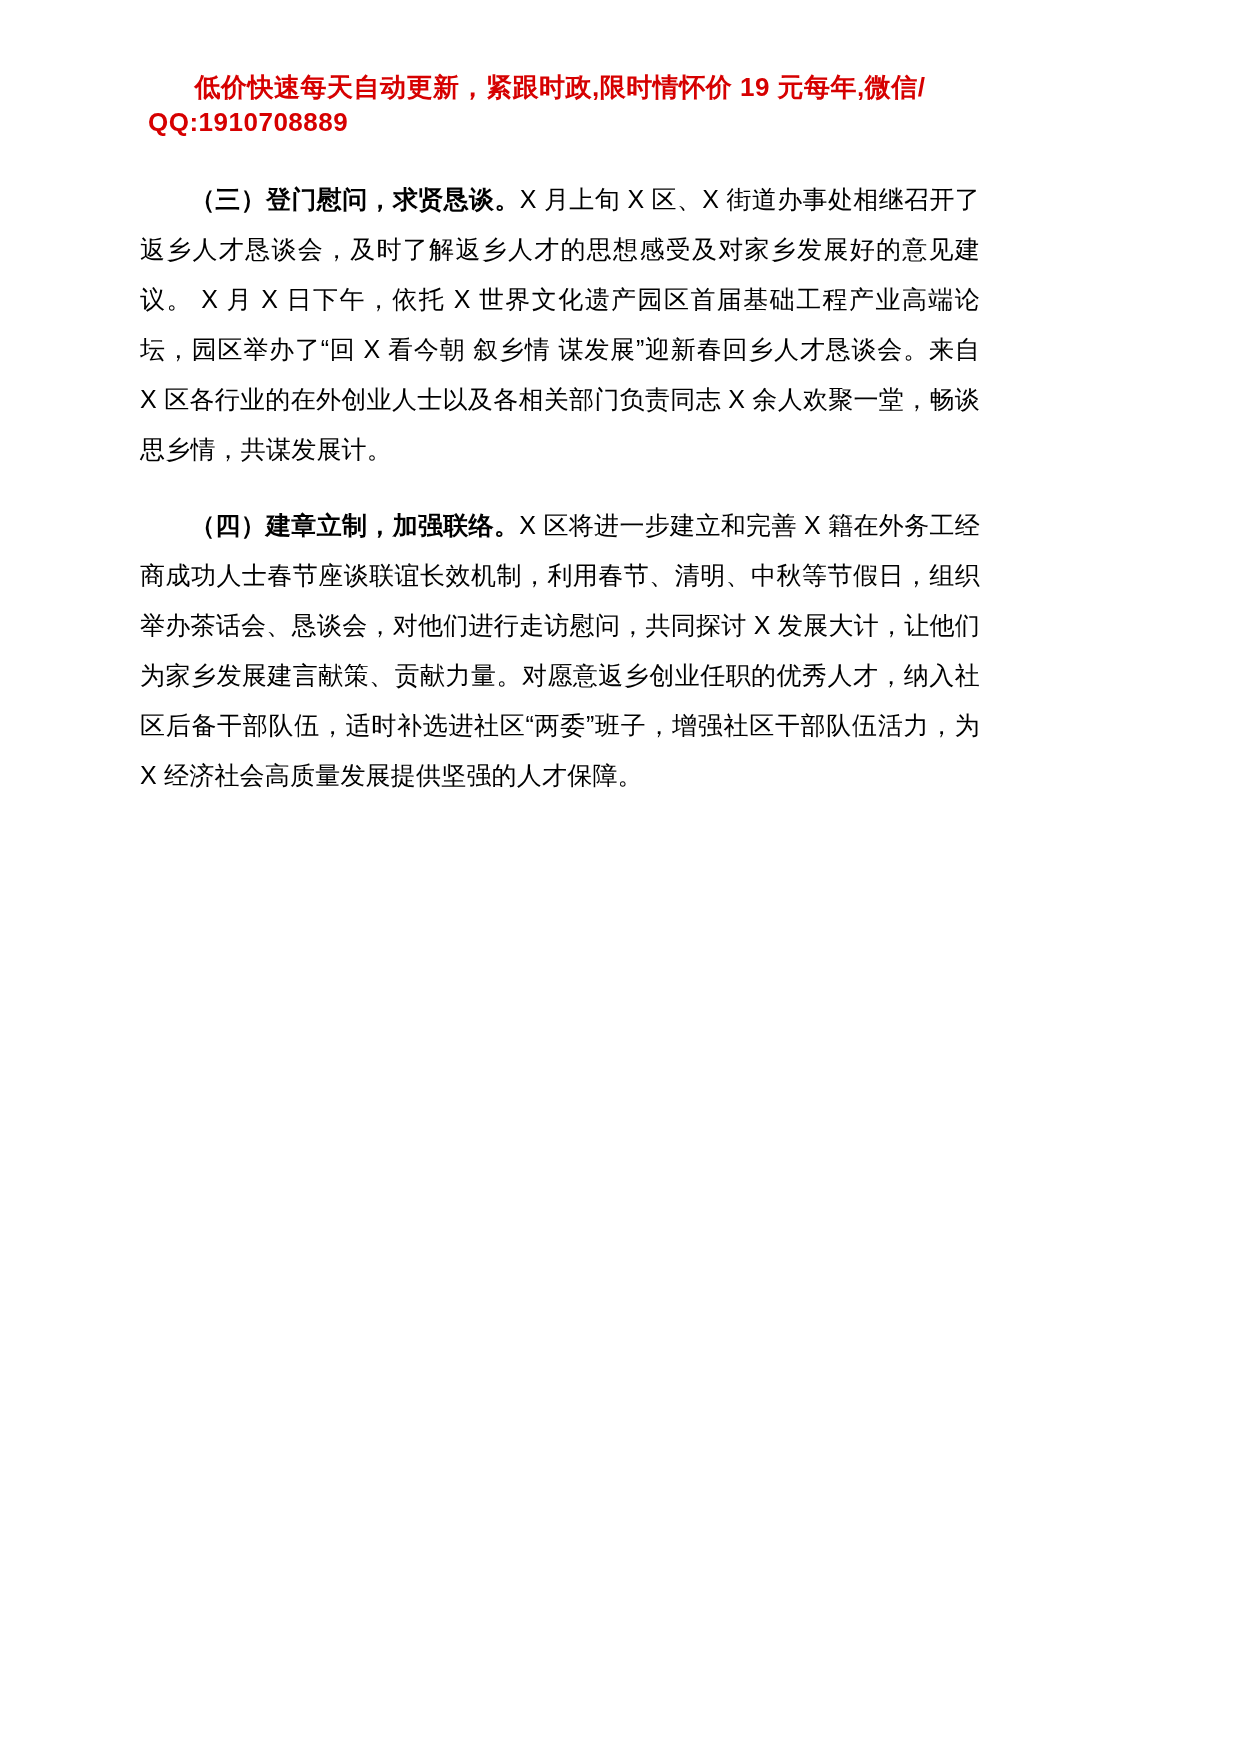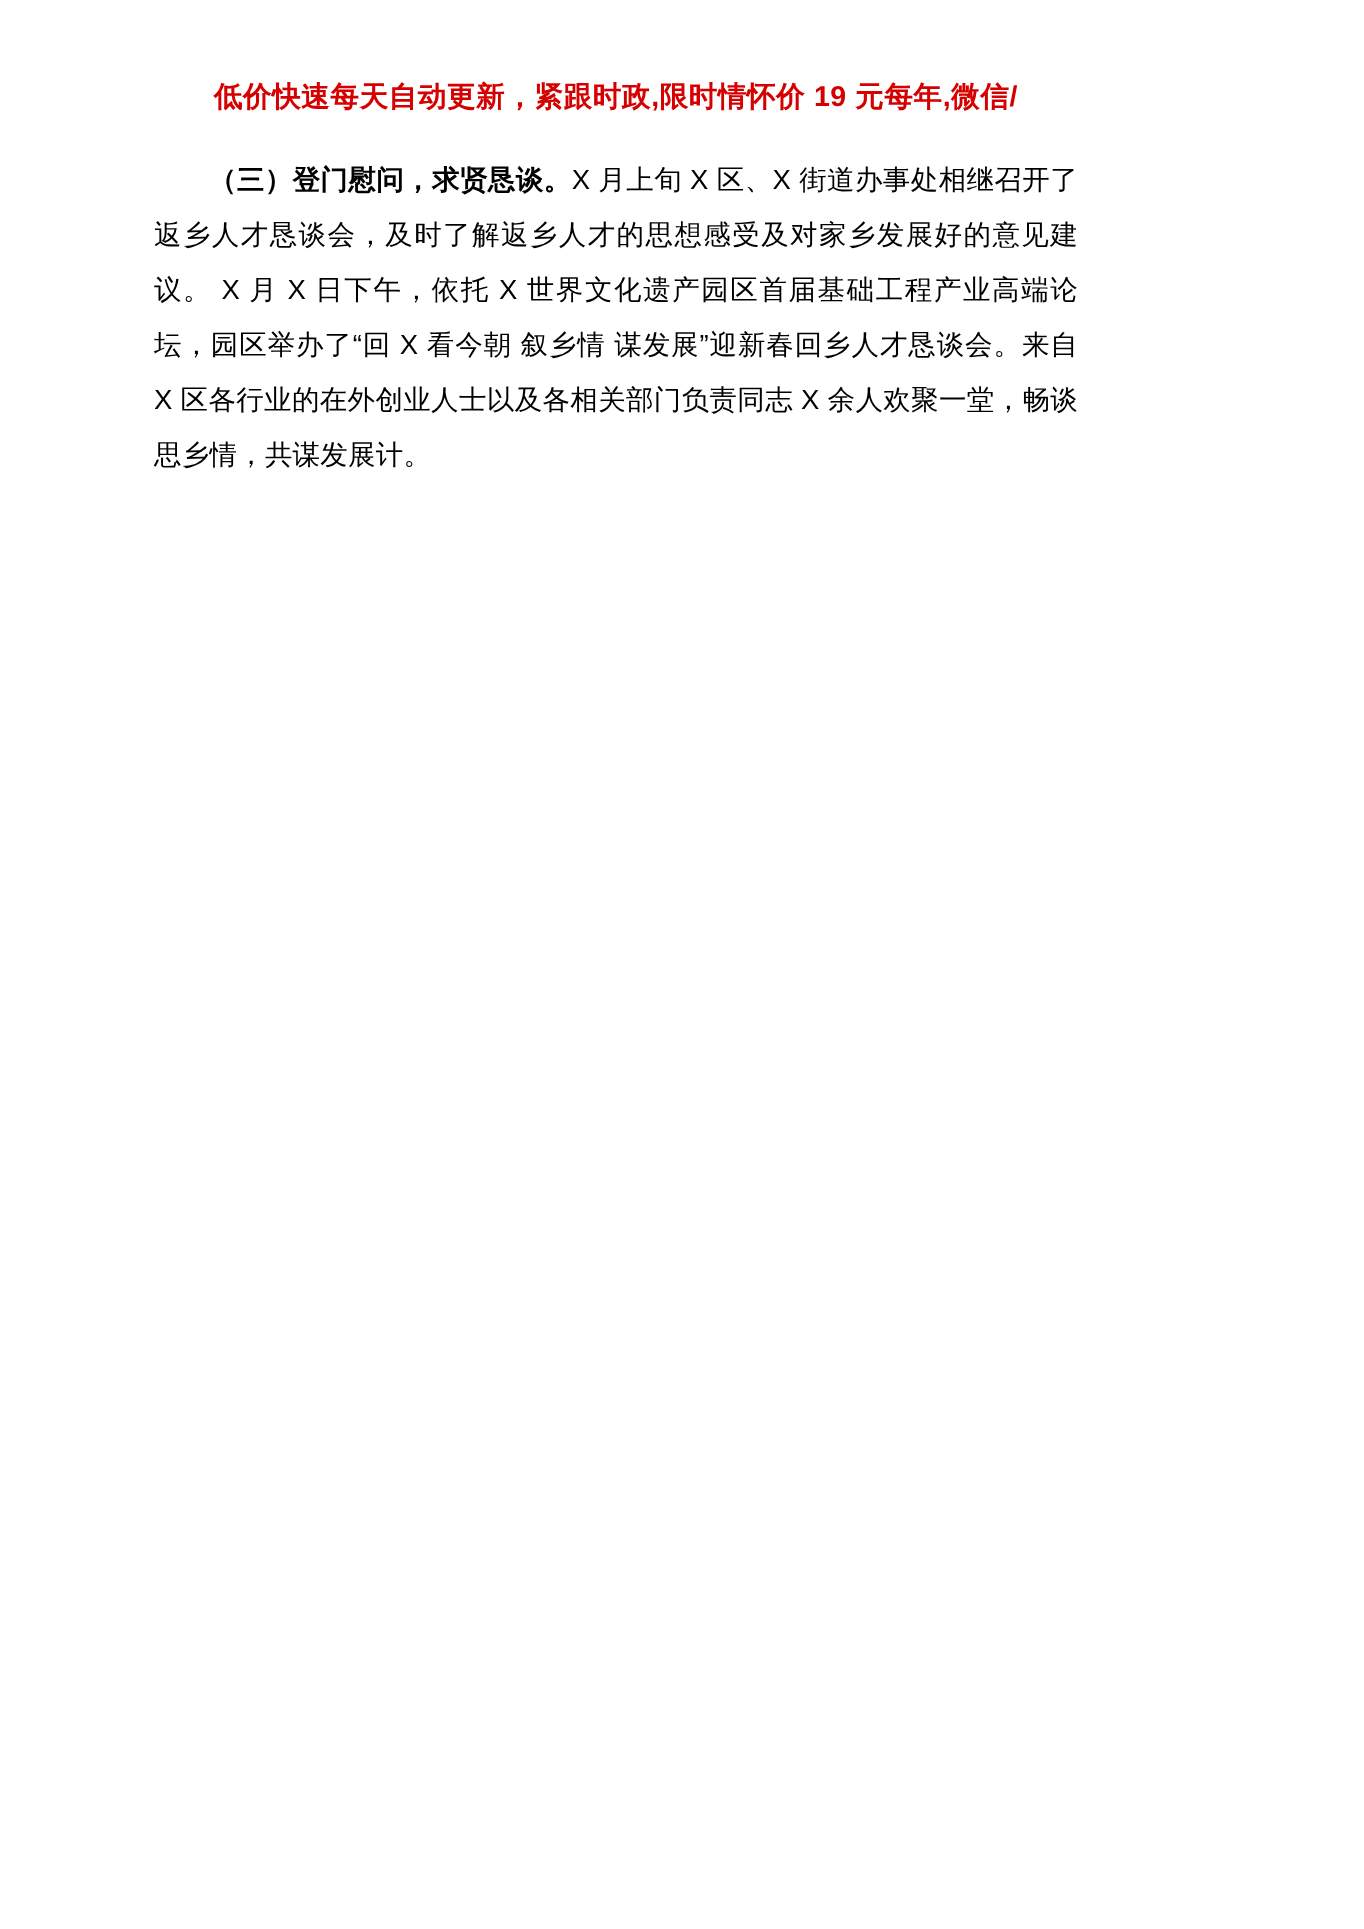--- a/index.html
+++ b/index.html
@@ -58,25 +58,29 @@
     line-height: 2.0;
   }
 </style>
 </head>
 <body>
 
 <div class="page">
 
   <div class="banner">
     <span>低价快速每天自动更新，紧跟时政,限时情怀价 19 元每年,微信/</span>
+    <span class="line2">QQ:1910708889</span>
   </div>
 
   <div class="body-text">
 
     <p class="para">
       <span class="lead">（三）登门慰问，求贤恳谈。</span><span>X 月上旬 X 区、X 街道办事处相继召开了返乡人才恳谈会，及时了解返乡人才的思想感受及对家乡发展好的意见建议。 X 月 X 日下午，依托 X 世界文化遗产园区首届基础工程产业高端论坛，园区举办了“回 X 看今朝 叙乡情 谋发展”迎新春回乡人才恳谈会。来自 X 区各行业的在外创业人士以及各相关部门负责同志 X 余人欢聚一堂，畅谈思乡情，共谋发展计。</span>
     </p>
 
+    <p class="para">
+      <span class="lead">（四）建章立制，加强联络。</span><span>X 区将进一步建立和完善 X 籍在外务工经商成功人士春节座谈联谊长效机制，利用春节、清明、中秋等节假日，组织举办茶话会、恳谈会，对他们进行走访慰问，共同探讨 X 发展大计，让他们为家乡发展建言献策、贡献力量。对愿意返乡创业任职的优秀人才，纳入社区后备干部队伍，适时补选进社区“两委”班子，增强社区干部队伍活力，为 X 经济社会高质量发展提供坚强的人才保障。</span>
+    </p>
 
 
 
   </div>
 </div>
 
 </body></html>

